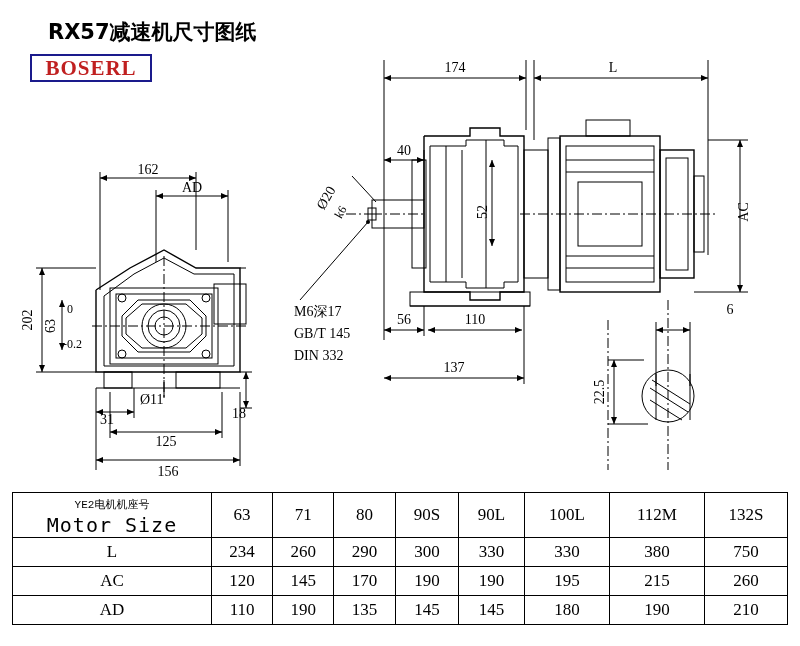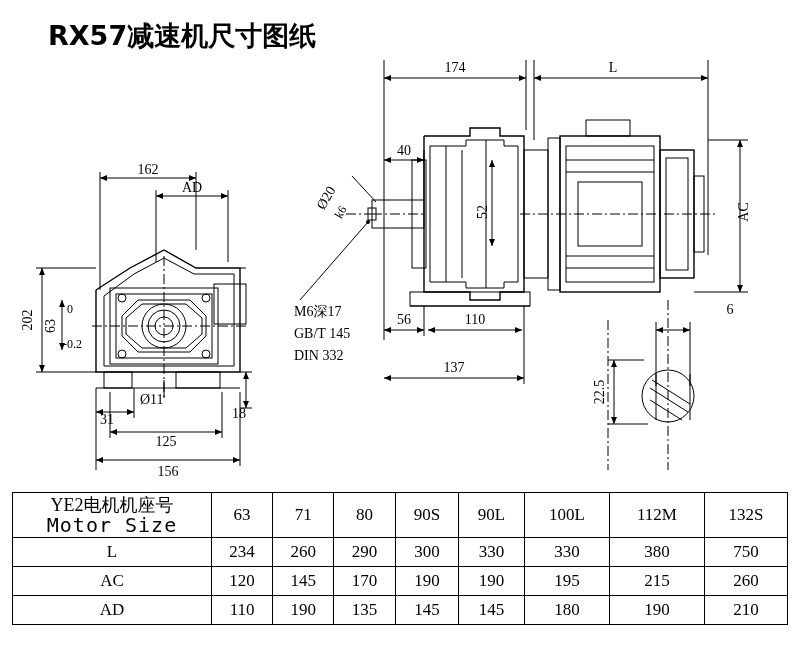--- a/index.html
+++ b/index.html
@@ -9,21 +9,21 @@
     font-family:"Liberation Serif", serif;
     color:#000;
     position:relative;
     overflow:hidden;
   }
   .root{position:absolute;left:0;top:0;width:800px;height:646px;}
 
   
   #title{
     position:absolute;left:48px;top:18px;
-    font-size:27px;font-weight:bold;
+    font-size:21px;font-weight:bold;
     font-family:"DejaVu Sans", sans-serif;
     letter-spacing:0px;
     white-space:nowrap;
   }
   
   #logo{
     position:absolute;left:30px;top:54px;
     width:122px;height:28px;
     border:2px solid #1a1a8c;
     box-sizing:border-box;
@@ -60,30 +60,33 @@
   }
   #spec-table td.hdr-label{
     width:198px;
     font-size:16px;
     line-height:20px;
     padding:2px 0;
   }
   #spec-table td.rowlabel{
     font-size:17px;
   }
-  .cjk{font-family:Liberation Serif, serif;font-size:18px;}
+  .cjk{font-family:Liberation Mono, monospace;font-size:11px;}
   .mono-lbl{font-family:"DejaVu Sans Mono", monospace;font-size:20px;letter-spacing:1px;}
 </style>
 </head>
 <body>
 
 <div class="root">
 
   <div id="title">RX57减速机尺寸图纸</div>
 
+  <div id="logo">
+    <span>BOSERL</span>
+  </div>
 
   <svg class="dw" viewBox="0 0 800 646">
     <g stroke="#000" fill="none" stroke-width="1">
 
       <line x1="100" y1="172" x2="100" y2="290" stroke-dasharray="0"></line>
       <line x1="196" y1="172" x2="196" y2="250"></line>
       <line x1="100" y1="178" x2="196" y2="178"></line>
       <path d="M100,178 l7,-3 v6 z" fill="#000" stroke="none"></path>
       <path d="M196,178 l-7,-3 v6 z" fill="#000" stroke="none"></path>
 

